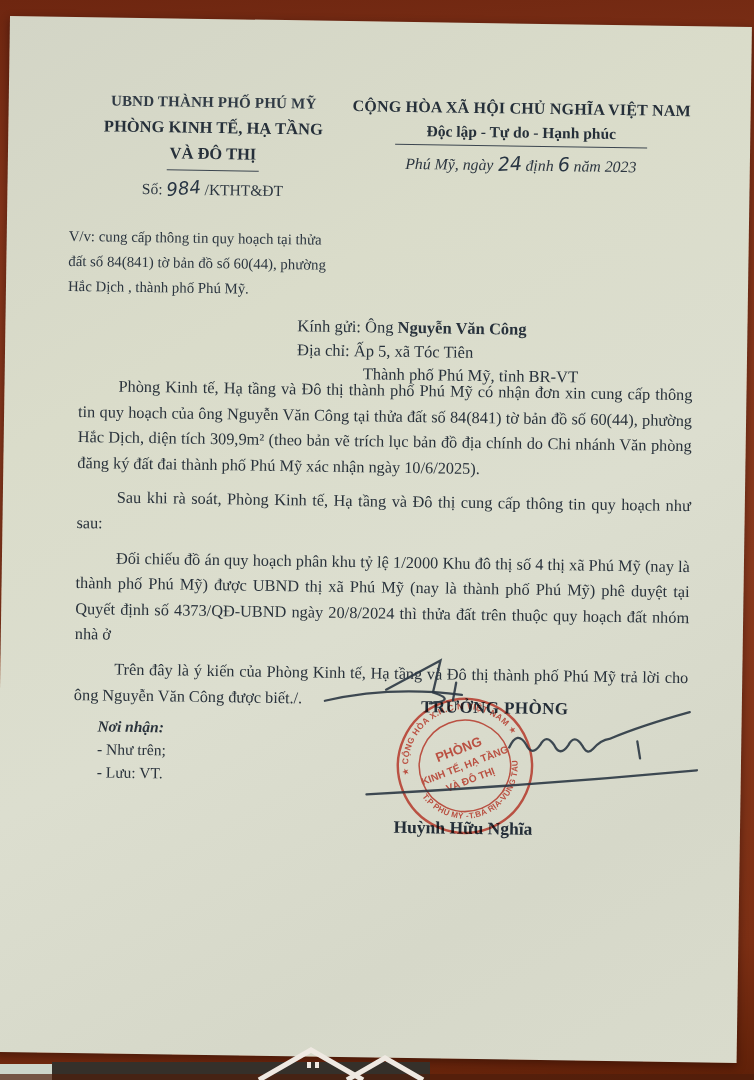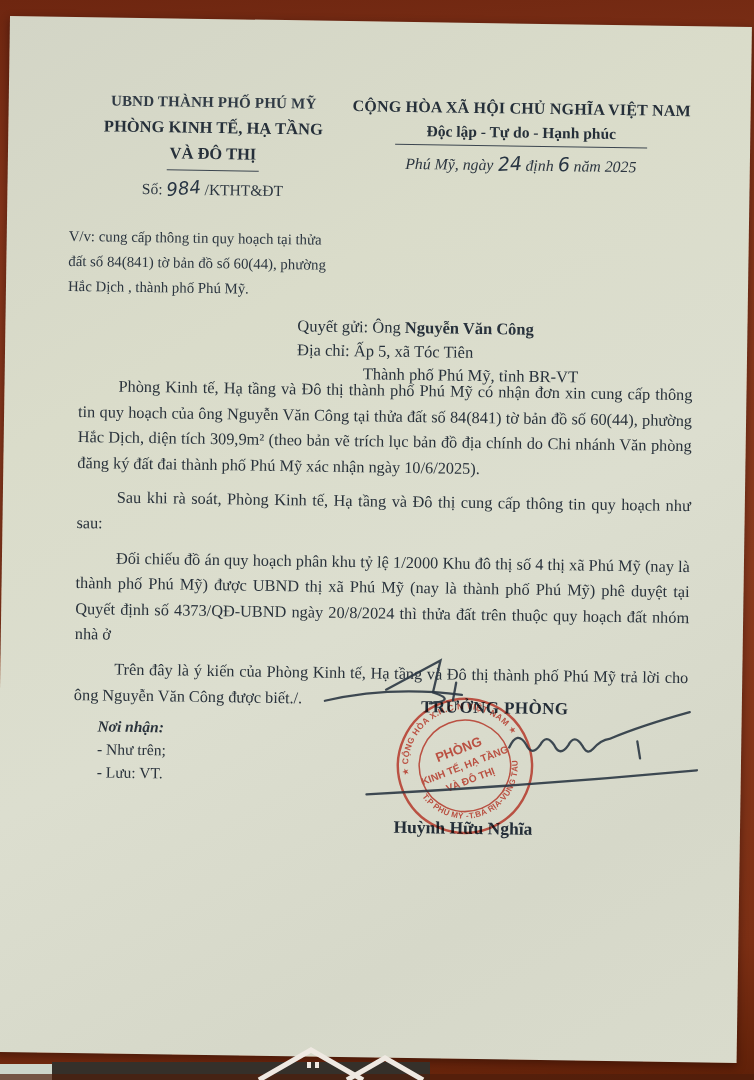--- a/index.html
+++ b/index.html
@@ -83,27 +83,27 @@
 
   <div class="abs hdr-right">
     <div class="l1">CỘNG HÒA XÃ HỘI CHỦ NGHĨA VIỆT NAM</div>
     <div class="l2">Độc lập - Tự do - Hạnh phúc</div>
     <div class="rule-right"></div>
     <div class="dateline">
       <span>Phú Mỹ, ngày</span>
       <span class="ink">24</span>
       <span>định</span>
       <span class="ink">6</span>
-      <span>năm 2025</span>
+      <span>năm 2023</span>
     </div>
   </div>
 
   <div class="abs recipient">
     <div>
-      <span>Quyết gửi:</span>
+      <span>Kính gửi:</span>
       <span>Ông</span>
       <b>Nguyễn Văn Công</b>
     </div>
     <div>
       <span>Địa chỉ:</span>
       <span>Ấp 5, xã Tóc Tiên</span>
     </div>
     <div class="indent">Thành phố Phú Mỹ, tỉnh BR-VT</div>
   </div>
 

